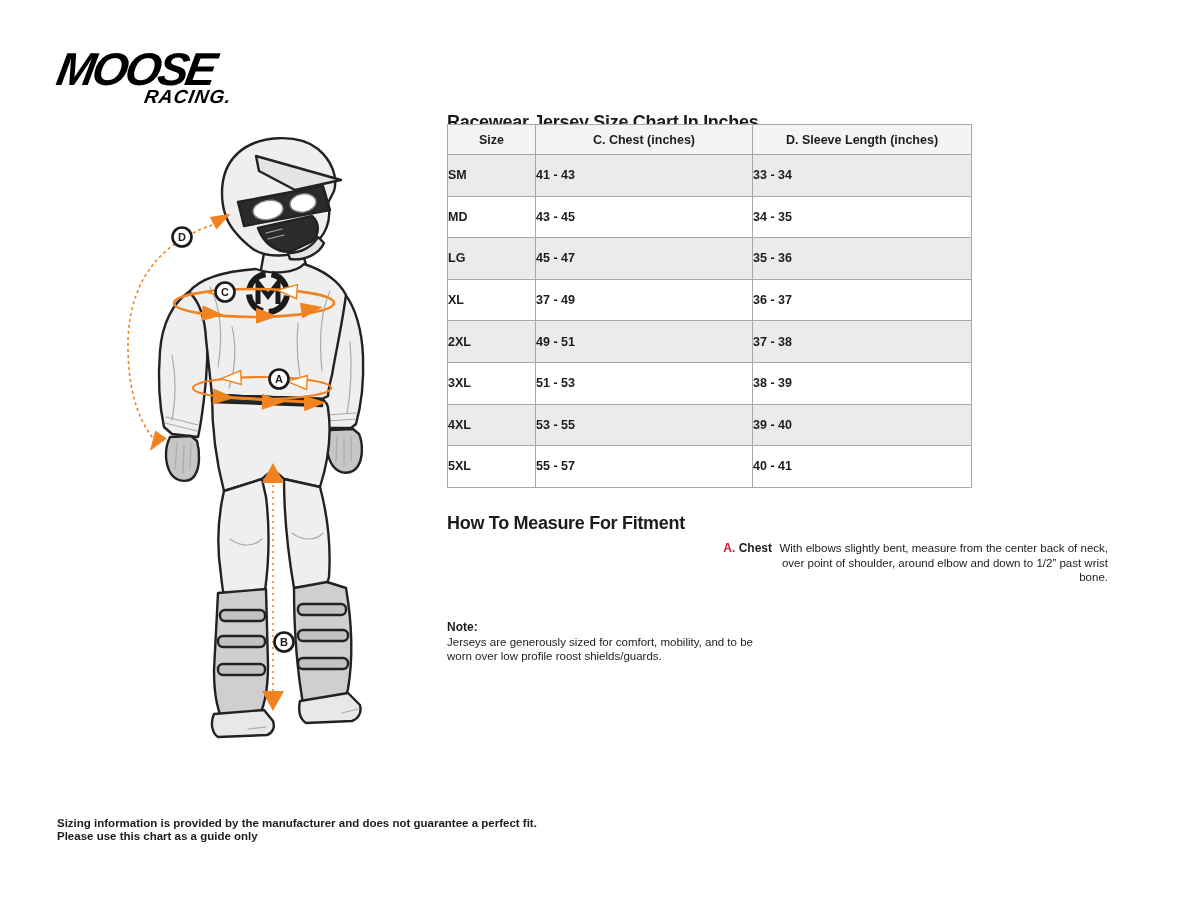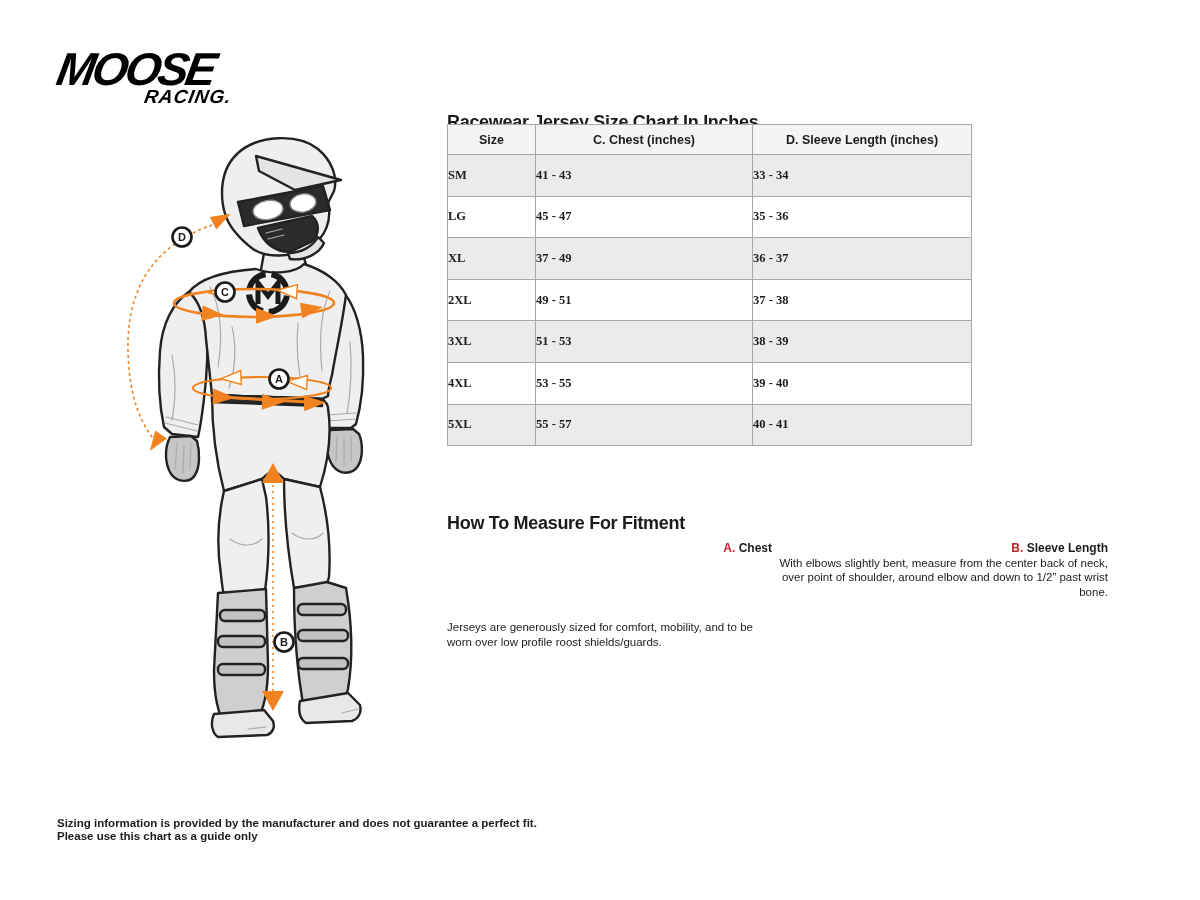--- a/index.html
+++ b/index.html
@@ -24,21 +24,21 @@
   .acc-s{stroke:var(--accent);fill:none;}
   .acc-f{fill:var(--accent);}
   .tri-outline{fill:#FFFDF5;stroke:var(--accent);stroke-width:1.4;}
   .lbl-circle{fill:#fff;stroke:#1a1a1a;stroke-width:2.6;}
   .lbl-text{font-size:11px;font-weight:bold;text-anchor:middle;fill:#1a1a1a;}
 
   .chart-title{position:absolute;left:447px;top:88px;font-size:18px;font-weight:bold;letter-spacing:-0.3px;margin-top:24px;}
   .size-table{position:absolute;left:447px;top:124px;width:524px;border-collapse:collapse;table-layout:fixed;}
   .size-table th,.size-table td{border:1px solid var(--table-border);vertical-align:middle;font-size:12.5px;}
   .size-table th{height:30px;background:var(--table-header-bg);font-weight:bold;}
-  .size-table td{height:41.6px;font-weight:bold;font-family:Liberation Serif, serif;}
+  .size-table td{height:41.6px;font-weight:bold;}
   .size-table tbody tr:nth-child(odd){background:var(--table-stripe-bg);}
   .size-table tbody tr:nth-child(even){background:#fff;}
   .col-size{width:88px;} .col-chest{width:217px;} .col-sleeve{width:219px;}
 
   .measure-heading{position:absolute;left:447px;top:513px;font-size:18px;font-weight:bold;letter-spacing:-0.3px;}
   .measure-block{position:absolute;font-size:11.5px;line-height:14.5px;text-align:right;}
   .measure-a{left:447px;top:541px;width:325px;}
   .measure-b{left:776px;top:541px;width:332px;}
   .measure-title{font-weight:bold;font-size:12px;}
   .letter-red{color:var(--red);}
@@ -184,20 +184,25 @@
       <th>D. Sleeve Length (inches)</th>
     </tr>
   </thead>
   <tbody>
     <tr>
       <td>SM</td>
       <td>41 - 43</td>
       <td>33 - 34</td>
     </tr>
     <tr>
+      <td>MD</td>
+      <td>43 - 45</td>
+      <td>34 - 35</td>
+    </tr>
+    <tr>
       <td>LG</td>
       <td>45 - 47</td>
       <td>35 - 36</td>
     </tr>
     <tr>
       <td>XL</td>
       <td>37 - 49</td>
       <td>36 - 37</td>
     </tr>
     <tr>
@@ -226,27 +231,24 @@
 <h2 class="measure-heading">How To Measure For Fitment</h2>
 
 <div class="measure-block measure-a">
   <div class="measure-title">
     <span class="letter-red">A.</span>
     <span>Chest</span>
   </div>
 </div>
 
 <div class="measure-block measure-b">
-  <div class="measure-title">
-    <span class="letter-red">B.</span>
-    <span>Sleeve Length</span>
-  </div>
   <div>With elbows slightly bent, measure from the center back of neck, over point of shoulder, around elbow and down to 1/2” past wrist bone.</div>
 </div>
 
 <div class="note-block">
+  <div class="note-label">Note:</div>
   <div>Jerseys are generously sized for comfort, mobility, and to be worn over low profile roost shields/guards.</div>
 </div>
 
 <div class="footer">
   <div>Sizing information is provided by the manufacturer and does not guarantee a perfect fit.</div>
   <div>Please use this chart as a guide only</div>
 </div>
 
 </body></html>

